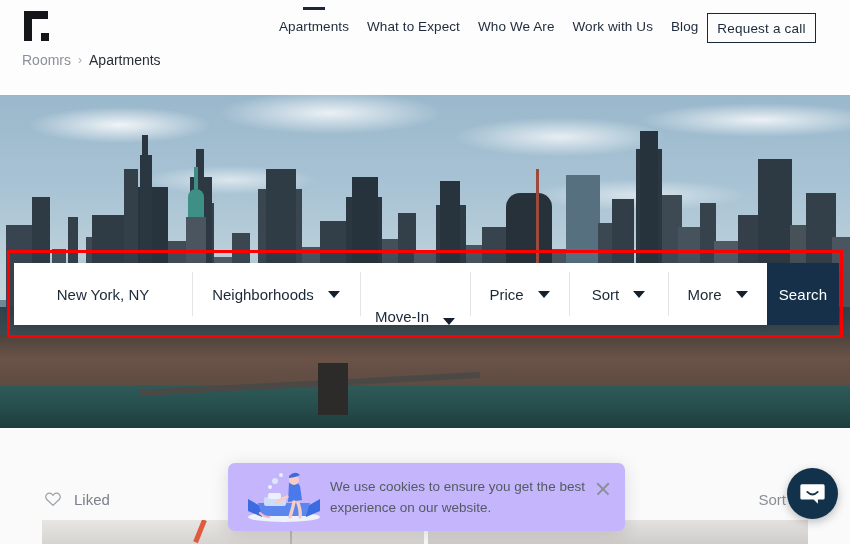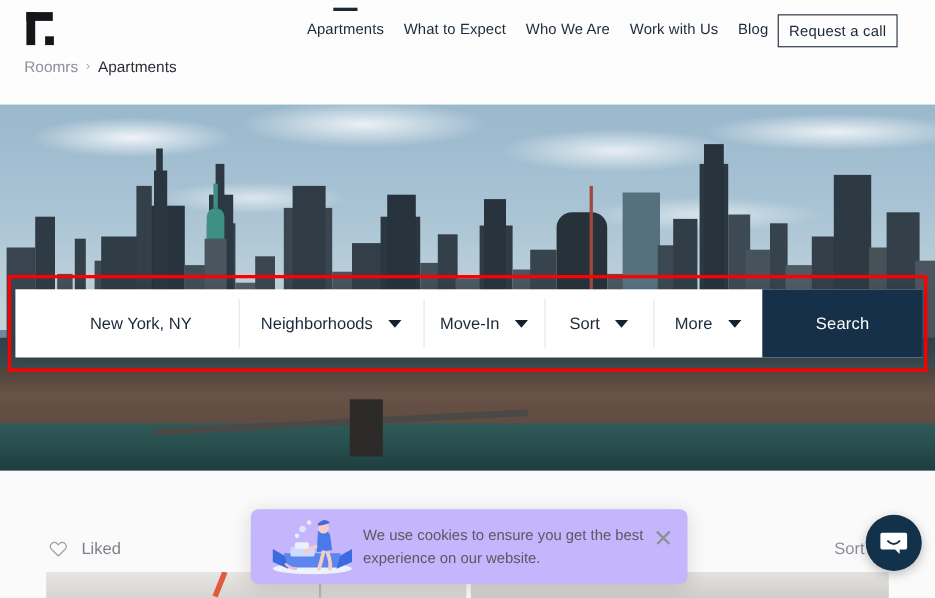--- a/index.html
+++ b/index.html
@@ -211,23 +211,23 @@
     cursor: pointer;
     user-select: none;
   }
   .sb-field + .sb-field::before {
     content: "";
     position: absolute;
     left: 0; top: 9px;
     width: 1px; height: 44px;
     background: #e2e4e7;
   }
-  .sb-location { width: 178px; margin-left: 25px; }
+  .sb-location { width: 178px; }
   .sb-neighborhoods { width: 168px; }
-  .sb-movein { width: 110px; }
+  .sb-movein { width: 110px; align-items: flex-end; }
   .sb-price { width: 99px; }
   .sb-type  { width: 99px; }
   .sb-more  { width: 99px; }
 
   .caret {
     width: 0; height: 0;
     border-left: 6px solid transparent;
     border-right: 6px solid transparent;
     border-top: 7px solid #14202e;
     flex: 0 0 auto;
@@ -504,20 +504,24 @@
     <div class="sb-field sb-neighborhoods">
       <span>Neighborhoods</span>
       <span class="caret"></span>
     </div>
 
     <div class="sb-field sb-movein">
       <span>Move-In</span>
       <span class="caret"></span>
     </div>
 
+    <div class="sb-field sb-price">
+      <span>Price</span>
+      <span class="caret"></span>
+    </div>
 
     <div class="sb-field sb-type">
       <span>Sort</span>
       <span class="caret"></span>
     </div>
 
     <div class="sb-field sb-more">
       <span>More</span>
       <span class="caret"></span>
     </div>

